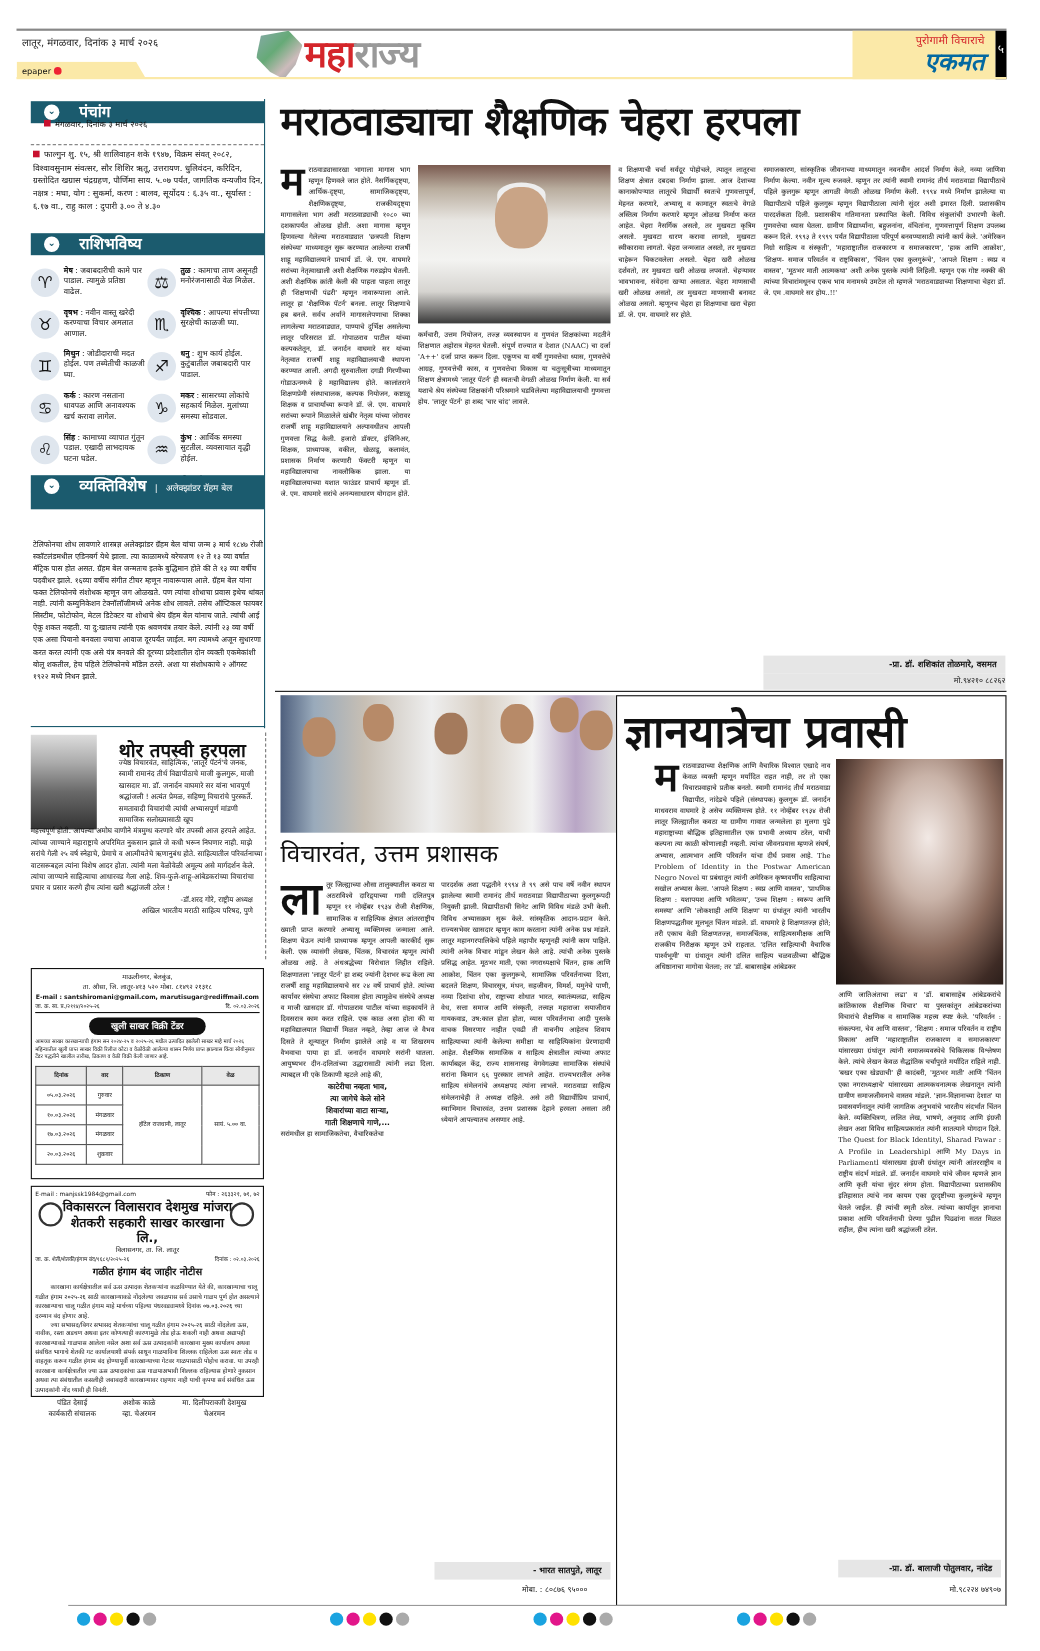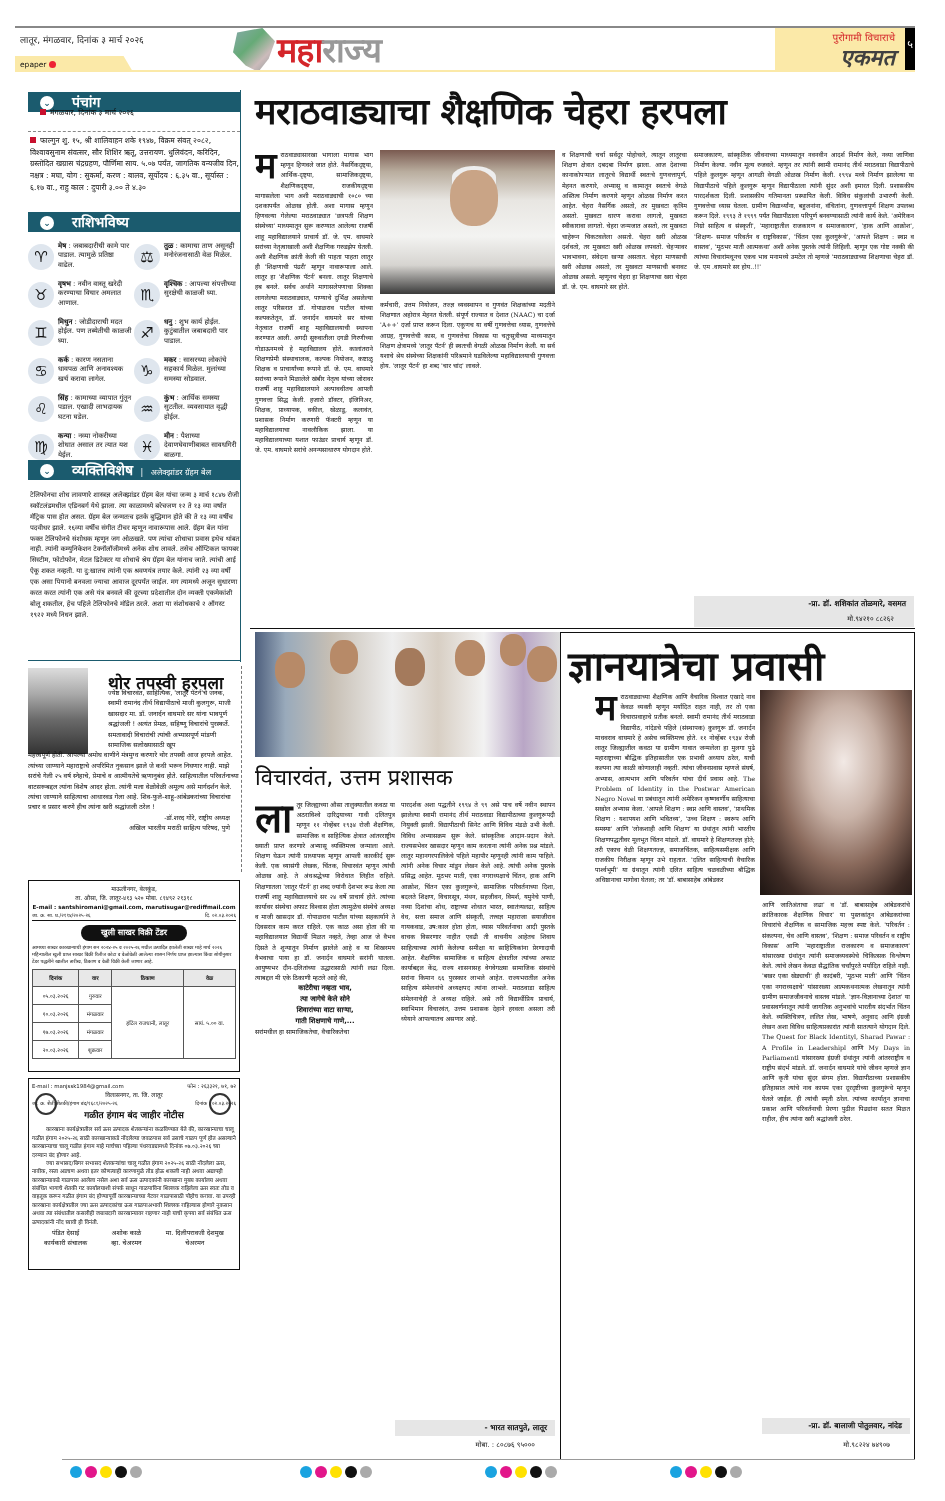--- a/index.html
+++ b/index.html
@@ -7,21 +7,21 @@
 .abs{position:absolute}
 .masthead{left:15px;top:26px;width:900px;height:44px;border-top:2px solid #888;background:#fff}
 .mh-date{left:5px;top:6px;font-size:9px;color:#222}
 .mh-epaper{left:0;top:28px;width:118px;height:16px;background:#fbe9a8;font-size:7.5px;padding:3px 5px;clip-path:polygon(0 0,92% 0,100% 100%,0 100%)}
 .mh-epaper .dot{display:inline-block;width:7px;height:7px;border-radius:50%;background:#e23;vertical-align:middle;margin-right:2px}
 .mh-map{left:218px;top:0;width:42px;height:44px;background:linear-gradient(135deg,#8aa 0%,#6a7 40%,#cbb 70%,#899 100%);clip-path:polygon(10% 10%,70% 0,100% 30%,85% 70%,60% 100%,30% 85%,0 55%)}
 .mh-title{left:262px;top:2px;font-size:34px;font-weight:bold;line-height:40px;font-family:"DejaVu Sans",sans-serif;letter-spacing:-1px}
 .mh-title .a{color:#d4252a}.mh-title .b{color:#999}
 .mh-brand{left:760px;top:0;width:130px;height:44px;background:#fbe9a8;text-align:right;padding-right:10px}
 .mh-brand .tag{font-size:10px;color:#d4252a;display:block;margin-top:2px}
-.mh-brand .logo{font-size:22px;font-weight:bold;color:#404040;font-style:italic;line-height:24px}
+.mh-brand .logo{font-size:22px;font-weight:bold;color:#0369a1;font-style:italic;line-height:24px}
 .mh-pageno{left:890px;top:0;width:10px;height:44px;background:#000;color:#fff;font-size:11px;text-align:center;padding-top:8px}
 .mh-yellow-strip{left:15px;top:70px;width:900px;height:2px;background:#fbe9a8}
 
 .sec-hd{background:#1b5b6e;color:#fff;font-weight:bold;height:20px;font-size:14px;line-height:20px;padding-left:12px;position:absolute;left:28px;width:212px}
 .sec-hd .chev{display:inline-block;width:14px;height:14px;border-radius:50%;background:#fff;color:#1b5b6e;font-size:9px;line-height:14px;text-align:center;margin-right:18px;vertical-align:middle}
 .sec-hd .sub{font-weight:normal;font-size:8px;margin-left:5px}
 .red-sq{display:inline-block;width:6px;height:6px;background:#c8102e;margin-right:4px}
 .panchang-date{left:40px;top:107px;font-size:7.5px}
 .dashed{border-top:1px dashed #888}
 .panchang-body{left:30px;top:135px;width:210px;font-size:7.5px;line-height:1.55}
@@ -58,21 +58,21 @@
 .ad2 .para{font-size:5.6px;line-height:1.5;text-indent:14px}
 .ad2 .foot{display:flex;justify-content:space-around;font-size:6.5px;margin-top:2px;text-align:center}
 
 .headline{left:255px;top:90px;width:660px;font-size:36px;font-weight:bold;line-height:44px;letter-spacing:-0.5px;white-space:nowrap}
 .col{position:absolute;font-size:6.3px;line-height:1.62;text-align:justify;font-family:"DejaVu Serif",serif}
 .dropcap{float:left;font-size:36px;line-height:32px;font-weight:bold;margin-right:4px;font-family:"DejaVu Sans",sans-serif}
 .photo-main{left:380px;top:150px;width:175px;height:144px;background:linear-gradient(180deg,#7a5a50 0%,#b9ad9e 15%,#e8e6e2 35%,#f3f3f1 60%,#d6d4d0 80%,#3a3a3a 100%)}
 .photo-main .head{position:absolute;left:70px;top:20px;width:48px;height:56px;border-radius:45%;background:#c9a486}
 .photo-main .hair{position:absolute;left:72px;top:16px;width:44px;height:22px;border-radius:50% 50% 10% 10%;background:#eee}
 .sig-box{background:#e6e6e6;font-weight:bold;text-align:right;padding:2px 8px;font-size:7.5px;font-family:"DejaVu Sans",sans-serif}
-.mob{text-align:right;padding-right:20px;font-size:7px;font-family:"DejaVu Sans",sans-serif}
+.mob{text-align:right;padding-right:0;font-size:7px;font-family:"DejaVu Sans",sans-serif}
 .photo-group{left:255px;top:632px;width:305px;height:125px;background:linear-gradient(90deg,#4e5f7d 0%,#9ab 10%,#c7bfb4 25%,#eee 45%,#d8cfc4 60%,#f2f2f2 75%,#b9a6c6 88%,#dcdcdc 100%)}
 .photo-group .p{position:absolute;border-radius:45%;background:#b78a68}
 .h2{left:255px;top:758px;font-size:22px;line-height:40px;font-weight:normal;white-space:nowrap}
 .box-gyan{left:560px;top:632px;width:355px;height:828px;border:1px solid #111}
 .h3{left:568px;top:642px;font-size:40px;font-weight:bold;line-height:48px;white-space:nowrap}
 .photo-old{left:760px;top:690px;width:152px;height:205px;background:radial-gradient(ellipse at 55% 35%,#f2e9e5 0%,#c9b3a8 30%,#8a6a5c 55%,#3e2b25 80%,#1d1512 100%)}
 .poem{text-align:center;font-weight:bold;font-family:"DejaVu Sans",sans-serif;font-size:6.8px;line-height:1.6}
 .cmyk{position:absolute;display:flex;gap:3px}
 .cmyk span{width:12px;height:12px;border-radius:50%;display:inline-block}
 .rule-b{left:62px;top:1459px;width:853px;height:1px;background:#999}
@@ -153,21 +153,21 @@
   <div class="rashi-item" style="left:0;top:190px">
       <span class="rashi-icon">♍</span>
       <div class="rashi-txt"><b>कन्या</b> : <span>नव्या नोकरीच्या शोधात असाल तर त्यात यश येईल.</span></div>
     </div>
   <div class="rashi-item" style="left:106px;top:190px">
       <span class="rashi-icon">♓</span>
       <div class="rashi-txt"><b>मीन</b> : <span>पैशाच्या देवाणघेवाणीबाबत सावधगिरी बाळगा.</span></div>
     </div>
 </div>
 
-<div class="sec-hd" style="top:460px;height:20px">
+<div class="sec-hd" style="top:432px;height:31px">
   <span class="chev">⌄</span><span>व्यक्तिविशेष</span><span class="sub"> | </span><span class="sub">अलेक्झांडर ग्रॅहम बेल</span>
 </div>
 <div class="abs person-body">टेलिफोनचा शोध लावणारे शास्त्रज्ञ अलेक्झांडर ग्रॅहम बेल यांचा जन्म ३ मार्च १८४७ रोजी स्कॉटलंडमधील एडिनबर्ग येथे झाला. त्या काळामध्ये बरेचजण १२ ते १३ व्या वर्षात मॅट्रिक पास होत असत. ग्रॅहम बेल जन्मतःच इतके बुद्धिमान होते की ते १३ व्या वर्षीच पदवीधर झाले. १६व्या वर्षीच संगीत टीचर म्हणून नावारूपास आले. ग्रॅहम बेल यांना फक्त टेलिफोनचे संशोधक म्हणून जग ओळखते. पण त्यांचा शोधाचा प्रवास इथेच थांबत नाही. त्यांनी कम्युनिकेशन टेक्नॉलॉजीमध्ये अनेक शोध लावले. तसेच ऑप्टिकल फायबर सिस्टीम, फोटोफोन, मेटल डिटेक्टर या शोधाचे श्रेय ग्रॅहम बेल यांनाच जाते. त्यांची आई ऐकू शकत नव्हती. या दु:खातच त्यांनी एक श्रवणयंत्र तयार केले. त्यांनी २३ व्या वर्षी एक असा पियानो बनवला ज्याचा आवाज दूरपर्यंत जाईल. मग त्यामध्ये अजून सुधारणा करत करत त्यांनी एक असे यंत्र बनवले की दूरच्या प्रदेशातील दोन व्यक्ती एकमेकांशी बोलू शकतील, हेच पहिले टेलिफोनचे मॉडेल ठरले. अशा या संशोधकाचे २ ऑगस्ट १९२२ मध्ये निधन झाले.</div>
 <div class="abs" style="left:240px;top:90px;width:1px;height:572px;background:#1b5b6e"></div>
 <div class="abs" style="left:28px;top:660px;width:213px;height:1px;background:#1b5b6e"></div>
 
 <div class="abs tribute"></div>
 <div class="abs tribute-photo"></div>
 <div class="abs tribute-title">थोर तपस्वी हरपला</div>
 <div class="abs tribute-body">
@@ -217,20 +217,21 @@
     </table>
 </div>
 
 <div class="abs ad2">
   <div class="toprow">
       <span>E-mail : manjssk1984@gmail.com</span>
       <span>फोन : २६३३२१, ७१, ७२</span>
     </div>
   <span class="logo-l"></span>
   <span class="logo-r"></span>
+  <div class="ttl">विकासरत्न विलासराव देशमुख मांजरा शेतकरी सहकारी साखर कारखाना लि.,</div>
   <div class="sm">विलासनगर, ता. जि. लातूर</div>
   <div class="ref">
       <span>जा. क्र. शेती/शेतकी/हंगाम बंद/१६८१/२०२५-२६</span>
       <span>दिनांक : ०२.०३.२०२६</span>
     </div>
   <div class="h">गळीत हंगाम बंद जाहीर नोटीस</div>
   <div class="para">कारखाना कार्यक्षेत्रातील सर्व ऊस उत्पादक शेतकऱ्यांना कळविण्यात येते की, कारखान्याचा चालू गळीत हंगाम २०२५-२६ साठी कारखान्याकडे नोंदलेल्या जवळपास सर्व उसाचे गाळप पूर्ण होत असल्याने कारखान्याचा चालू गळीत हंगाम माहे मार्चच्या पहिल्या पंधरवड्यामध्ये दिनांक ०७.०३.२०२६ च्या दरम्यान बंद होणार आहे.</div>
   <div class="para">ज्या सभासद/बिगर सभासद शेतकऱ्यांचा चालू गळीत हंगाम २०२५-२६ साठी नोंदलेला ऊस, नावीक, रस्ता अडचण अथवा इतर कोणत्याही कारणामुळे तोड होऊ शकली नाही अथवा अद्यापही कारखान्याकडे गाळपास आलेला नसेल अशा सर्व ऊस उत्पादकांनी कारखाना मुख्य कार्यालय अथवा संबंधित भागाचे शेतकी गट कार्यालयाशी संपर्क साधून गाळपाविना शिल्लक राहिलेला ऊस स्वतः तोड व वाहतूक करून गळीत हंगाम बंद होण्यापूर्वी कारखान्याच्या गेटवर गाळपासाठी पोहोच करावा. या उपरही कारखाना कार्यक्षेत्रातील ज्या ऊस उत्पादकांचा ऊस गाळपाअभावी शिल्लक राहिल्यास होणारे नुकसान अथवा त्या संबंधातील कसलीही जबाबदारी कारखान्यावर राहणार नाही याची कृपया सर्व संबंधित ऊस उत्पादकांनी नोंद घ्यावी ही विनंती.</div>
   <div class="foot">
     <div>
@@ -279,21 +280,21 @@
       <div>त्या जागेचे केले सोने</div>
       <div>शिवारांच्या वाटा साऱ्या,</div>
       <div>गाती शिक्षणाचे गाणे,...</div>
   </div>
   <div>सरांमधील हा सामाजिकतेचा, वैचारिकतेचा</div>
 </div>
 <div class="col" style="left:401px;top:800px;width:154px;height:605px;overflow:hidden">
   <div>पारदर्शक अशा पद्धतीने १९९४ ते ९९ असे पाच वर्षे नवीन स्थापन झालेल्या स्वामी रामानंद तीर्थ मराठवाडा विद्यापीठाच्या कुलगुरूपदी नियुक्ती झाली. विद्यापीठाची सिनेट आणि विविध मंडळे उभी केली. विविध अभ्यासक्रम सुरू केले. सांस्कृतिक आदान-प्रदान केले. राज्यसभेवर खासदार म्हणून काम करताना त्यांनी अनेक प्रश्न मांडले. लातूर महानगरपालिकेचे पहिले महापौर म्हणूनही त्यांनी काम पाहिले. त्यांनी अनेक विचार मांडून लेखन केले आहे. त्यांची अनेक पुस्तके प्रसिद्ध आहेत. मूठभर माती, एका नगराध्यक्षाचे चिंतन, हाक आणि आक्रोश, चिंतन एका कुलगुरूचे, सामाजिक परिवर्तनाच्या दिशा, बदलते शिक्षण, विचारसूत्र, मंथन, सहजीवन, विमर्श, यमुनेचे पाणी, नव्या दिशांचा शोध, राष्ट्राच्या शोधात भारत, स्वातंत्र्यलढा, साहित्य वेध, सत्ता समाज आणि संस्कृती, तत्त्वज्ञ महाराजा सयाजीराव गायकवाड, उष:काल होता होता, व्यास परिवर्तनाचा आदी पुस्तके वाचक विसरणार नाहीत एवढी ती वाचनीय आहेतच शिवाय साहित्याच्या त्यांनी केलेल्या समीक्षा या साहित्यिकांना प्रेरणादायी आहेत. शैक्षणिक सामाजिक व साहित्य क्षेत्रातील त्यांच्या अफाट कार्याबद्दल केंद्र, राज्य शासनासह वेगवेगळ्या सामाजिक संस्थांचे सरांना किमान ६६ पुरस्कार लाभले आहेत. राज्यभरातील अनेक साहित्य संमेलनांचे अध्यक्षपद त्यांना लाभले. मराठवाडा साहित्य संमेलनाचेही ते अध्यक्ष राहिले. असे तरी विद्यार्थीप्रिय प्राचार्य, स्वाभिमान विचारवंत, उत्तम प्रशासक देहाने हरवला असला तरी ध्येयाने आपल्यातच असणार आहे.</div>
 </div>
 <div class="abs sig-box" style="left:395px;top:1420px;width:160px">- भारत सातपुते, लातूर</div>
-<div class="abs mob" style="left:395px;top:1440px;width:160px">मोबा. : ८०८७६ ९५०००</div>
+<div class="abs mob" style="left:374px;top:1440px;width:160px">मोबा. : ८०८७६ ९५०००</div>
 
 <div class="abs box-gyan"></div>
 <div class="abs h3">ज्ञानयात्रेचा प्रवासी</div>
 <div class="abs photo-old"></div>
 <div class="col" style="left:595px;top:692px;width:160px;height:765px;overflow:hidden">
   <span class="dropcap">म</span><span>राठवाड्याच्या शैक्षणिक आणि वैचारिक विश्वात एखादे नाव केवळ व्यक्ती म्हणून मर्यादित राहत नाही, तर तो एका विचारप्रवाहाचे प्रतीक बनतो. स्वामी रामानंद तीर्थ मराठवाडा विद्यापीठ, नांदेडचे पहिले (संस्थापक) कुलगुरू डॉ. जनार्दन माधवराव वाघमारे हे असेच व्यक्तिमत्त्व होते. ११ नोव्हेंबर १९३४ रोजी लातूर जिल्ह्यातील कवठा या ग्रामीण गावात जन्मलेला हा मुलगा पुढे महाराष्ट्राच्या बौद्धिक इतिहासातील एक प्रभावी अध्याय ठरेल, याची कल्पना त्या काळी कोणालाही नव्हती. त्यांचा जीवनप्रवास म्हणजे संघर्ष, अभ्यास, आत्मभान आणि परिवर्तन यांचा दीर्घ प्रवास आहे. The Problem of Identity in the Postwar American Negro Novel या प्रबंधातून त्यांनी अमेरिकन कृष्णवर्णीय साहित्याचा सखोल अभ्यास केला. 'आपले शिक्षण : स्वप्न आणि वास्तव', 'प्राथमिक शिक्षण : यशापयश आणि भवितव्य', 'उच्च शिक्षण : स्वरूप आणि समस्या' आणि 'लोकशाही आणि शिक्षण' या ग्रंथांतून त्यांनी भारतीय शिक्षणपद्धतीवर मूलभूत चिंतन मांडले. डॉ. वाघमारे हे शिक्षणतज्ज्ञ होते; तरी एकाच वेळी शिक्षणतज्ज्ञ, समाजचिंतक, साहित्यसमीक्षक आणि राजकीय निरीक्षक म्हणून उभे राहतात. 'दलित साहित्याची वैचारिक पार्श्वभूमी' या ग्रंथातून त्यांनी दलित साहित्य चळवळीच्या बौद्धिक अधिष्ठानाचा मागोवा घेतला; तर 'डॉ. बाबासाहेब आंबेडकर</span>
 </div>
 <div class="col" style="left:762px;top:900px;width:148px;height:505px;overflow:hidden">आणि जातिअंताचा लढा' व 'डॉ. बाबासाहेब आंबेडकरांचे क्रांतिकारक शैक्षणिक विचार' या पुस्तकांतून आंबेडकरांच्या विचारांचे शैक्षणिक व सामाजिक महत्त्व स्पष्ट केले. 'परिवर्तन : संकल्पना, चेव आणि वास्तव', 'शिक्षण : समाज परिवर्तन व राष्ट्रीय विकास' आणि 'महाराष्ट्रातील राजकारण व समाजकारण' यांसारख्या ग्रंथांतून त्यांनी समाजव्यवस्थेचे चिकित्सक विश्लेषण केले. त्यांचे लेखन केवळ सैद्धांतिक चर्चांपुरते मर्यादित राहिले नाही. 'बखर एका खेड्याची' ही कादंबरी, 'मूठभर माती' आणि 'चिंतन एका नगराध्यक्षाचे' यांसारख्या आत्मकथनात्मक लेखनातून त्यांनी ग्रामीण समाजजीवनाचे वास्तव मांडले. 'ज्ञान-विज्ञानाच्या देशात' या प्रवासवर्णनातून त्यांनी जागतिक अनुभवांचे भारतीय संदर्भात चिंतन केले. व्यक्तिचित्रण, ललित लेख, भाषणे, अनुवाद आणि इंग्रजी लेखन अशा विविध साहित्यप्रकारांत त्यांनी सातत्याने योगदान दिले. The Quest for Black Identityl, Sharad Pawar : A Profile in Leadershipl आणि My Days in Parliamentl यांसारख्या इंग्रजी ग्रंथांतून त्यांनी आंतरराष्ट्रीय व राष्ट्रीय संदर्भ मांडले. डॉ. जनार्दन वाघमारे यांचे जीवन म्हणजे ज्ञान आणि कृती यांचा सुंदर संगम होता. विद्यापीठाच्या प्रशासकीय इतिहासात त्यांचे नाव कायम एका दूरदृष्टीच्या कुलगुरूंचे म्हणून घेतले जाईल. ही त्यांची स्मृती ठरेल. त्यांच्या कार्यातून ज्ञानाचा प्रकाश आणि परिवर्तनाची प्रेरणा पुढील पिढ्यांना सतत मिळत राहील, हीच त्यांना खरी श्रद्धांजली ठरेल.</div>
 <div class="abs sig-box" style="left:762px;top:1418px;width:148px">-प्रा. डॉ. बालाजी पोतुलवार, नांदेड</div>
 <div class="abs mob" style="left:762px;top:1440px;width:148px">मो.९८२२४ ७४९०७</div>

